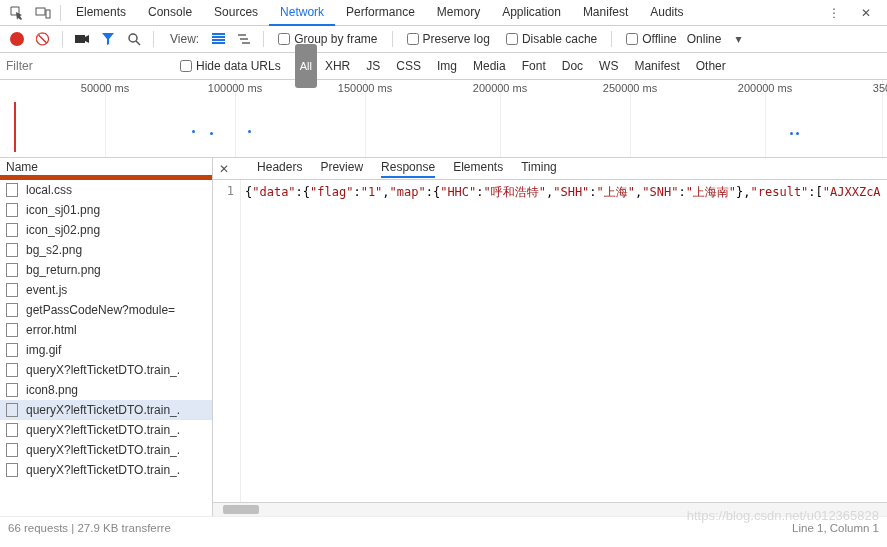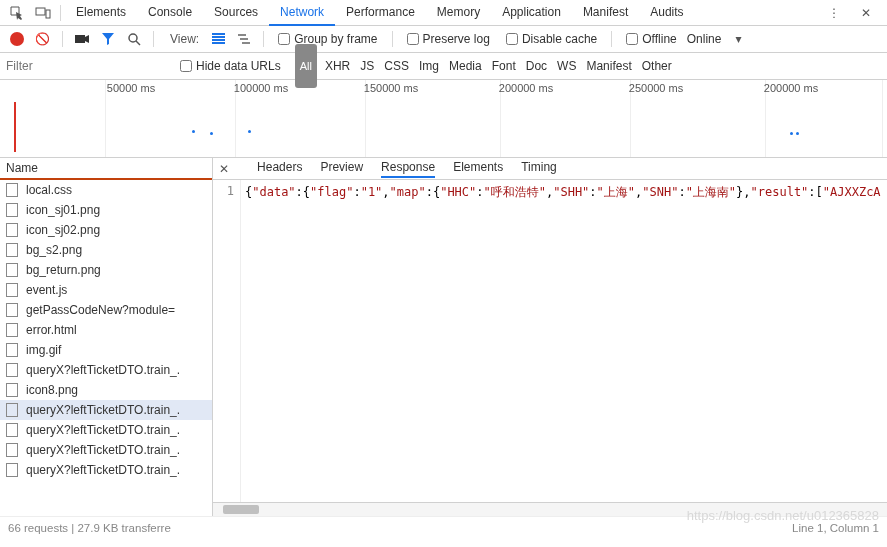--- a/index.html
+++ b/index.html
@@ -60,44 +60,44 @@
   .filter-input {
     flex:0 0 160px;
     height:18px; border:none; outline:none;
     color:#888;
     font-family:inherit; font-size:12px;
   }
   .badge {
     background:#888; color:#fff;
     border-radius:3px; padding:16px 5px; font-size:11px;
   }
-  .filter-cats { display:flex; gap:10px; }
+  .filter-cats { display:flex; gap:16px; }
   .filter-cat { color:#333; cursor:pointer; }
   .timeline {
     height: 78px;
     border-bottom:1px solid #d0d0d0;
     position:relative;
     overflow:hidden;
   }
-  .tl-tick { position:absolute; top:2px; font-size:11px; color:#555; transform:translateX(-50%);margin-left:26px; }
+  .tl-tick { position:absolute; top:2px; font-size:11px; color:#555; transform:translateX(-50%); }
   .tl-grid { position:absolute; top:0; bottom:0; width:1px; background:#eee; }
   .tl-red { position:absolute; left:14px; top:22px; width:2px; height:50px; background:#d93025; }
   .tl-dot { position:absolute; width:3px; height:3px; background:#1a73e8; border-radius:50%;}
   .midrow {
     display:flex;
     height: 358px;
   }
   .left-pane {
     width: 213px;
     border-right:1px solid #d0d0d0;
     display:flex; flex-direction:column;
   }
   .left-header {
     height:22px; display:flex; align-items:center;
-    border-bottom:2px solid #c2410c;
+    border-bottom:5px solid #c2410c;
     padding: 0 6px;
     color:#333;
   }
   .file-list {
     flex:1; overflow-y:scroll;
     position:relative;
   }
   .file-row {
     height:20px; display:flex; align-items:center;
     padding: 0 6px; gap:8px;

